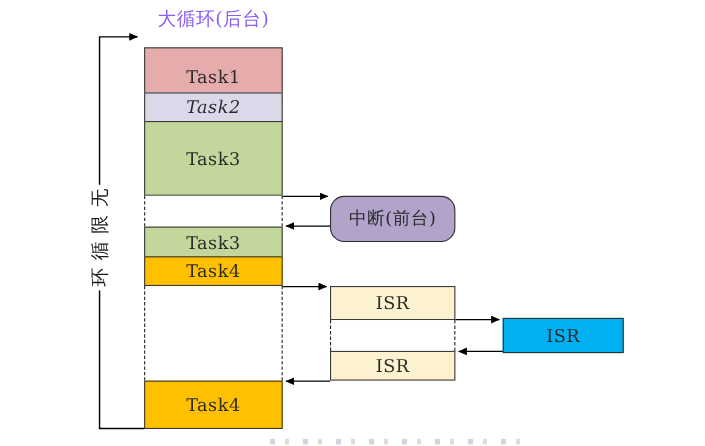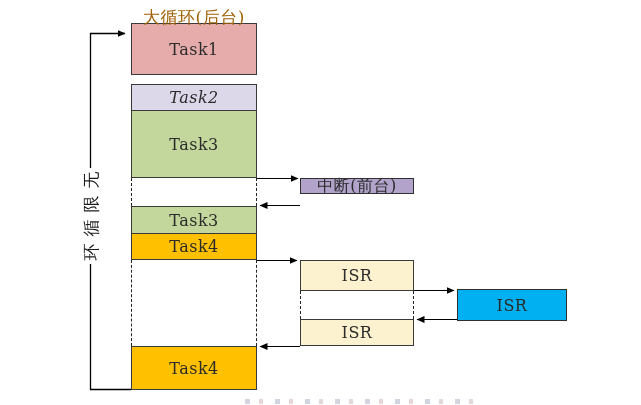--- a/index.html
+++ b/index.html
@@ -16,21 +16,21 @@
     z-index:1;
   }
   .gap{
     position:absolute;box-sizing:border-box;background:#ffffff;
     border-left:1.5px dashed #222;border-right:1.5px dashed #222;
     z-index:1;
   }
   .heavy{border-width:1.5px;border-color:#303030;}
   .caption-label{
     position:absolute;display:flex;align-items:center;justify-content:center;
-    font-size:17px;color:#a16207;z-index:3;letter-spacing:.5px;
+    font-size:17px;color:#8b5cf6;z-index:3;letter-spacing:.5px;
   }
   #loop-label{
     position:absolute;left:79px;top:168px;width:24px;height:96px;
     background:#ffffff;z-index:3;
     display:flex;flex-direction:column;align-items:center;justify-content:space-between;
   }
   #loop-label span{
     display:block;width:24px;height:24px;line-height:24px;text-align:center;
     font-size:17px;color:#1a1a1a;transform:rotate(-90deg);
   }
@@ -65,30 +65,30 @@
 
   <div class="caption-label" style="left:131px;top:6px;width:126px;height:22px;">大循环(后台)</div>
 
   <div id="loop-label">
     <span>无</span>
     <span>限</span>
     <span>循</span>
     <span>环</span>
   </div>
 
-  <div class="box" style="left: 131px; top: 23px; width: 126px; height: 52px; background-color: rgb(229, 172, 171);">Task1</div>
+  <div class="box" style="left: 131px; top: 43px; width: 126px; height: 52px; background-color: rgb(229, 172, 171);">Task1</div>
   <div class="box" style="left: 131px; top: 84px; width: 126px; height: 27px; background-color: rgb(220, 216, 234); font-style: italic;">Task2</div>
   <div class="box" style="left: 131px; top: 110px; width: 126px; height: 68px; background-color: rgb(195, 214, 155);">Task3</div>
   <div class="gap" style="left:131px;top:178px;width:126px;height:28px;"></div>
   <div class="box" style="left: 131px; top: 206px; width: 126px; height: 28px; background-color: rgb(195, 214, 155);">Task3</div>
   <div class="box" style="left: 131px; top: 233px; width: 126px; height: 27px; background-color: rgb(255, 192, 0);">Task4</div>
   <div class="gap" style="left:131px;top:260px;width:126px;height:86px;"></div>
   <div class="box" style="left: 131px; top: 346px; width: 126px; height: 44px; background-color: rgb(255, 192, 0);">Task4</div>
 
-  <div class="box heavy" style="left: 300px; top: 178px; width: 114px; height: 16px; background-color: rgb(177, 163, 202);">中断(前台)</div>
+  <div class="box heavy" style="left: 300px; top: 178px; width: 114px; height: 42px; background-color: rgb(177, 163, 202); border-radius: 13px;">中断(前台)</div>
 
   <div class="box" style="left: 300px; top: 260px; width: 114px; height: 31px; background-color: rgb(253, 242, 207);">ISR</div>
   <div class="gap" style="left:300px;top:291px;width:114px;height:28px;"></div>
   <div class="box" style="left: 300px; top: 319px; width: 114px; height: 27px; background-color: rgb(253, 242, 207);">ISR</div>
 
   <div class="box heavy" style="left: 457px; top: 289px; width: 110px; height: 32px; background-color: rgb(0, 176, 240);">ISR</div>
 
   <div id="cropped-caption"></div>
 
 </div>

